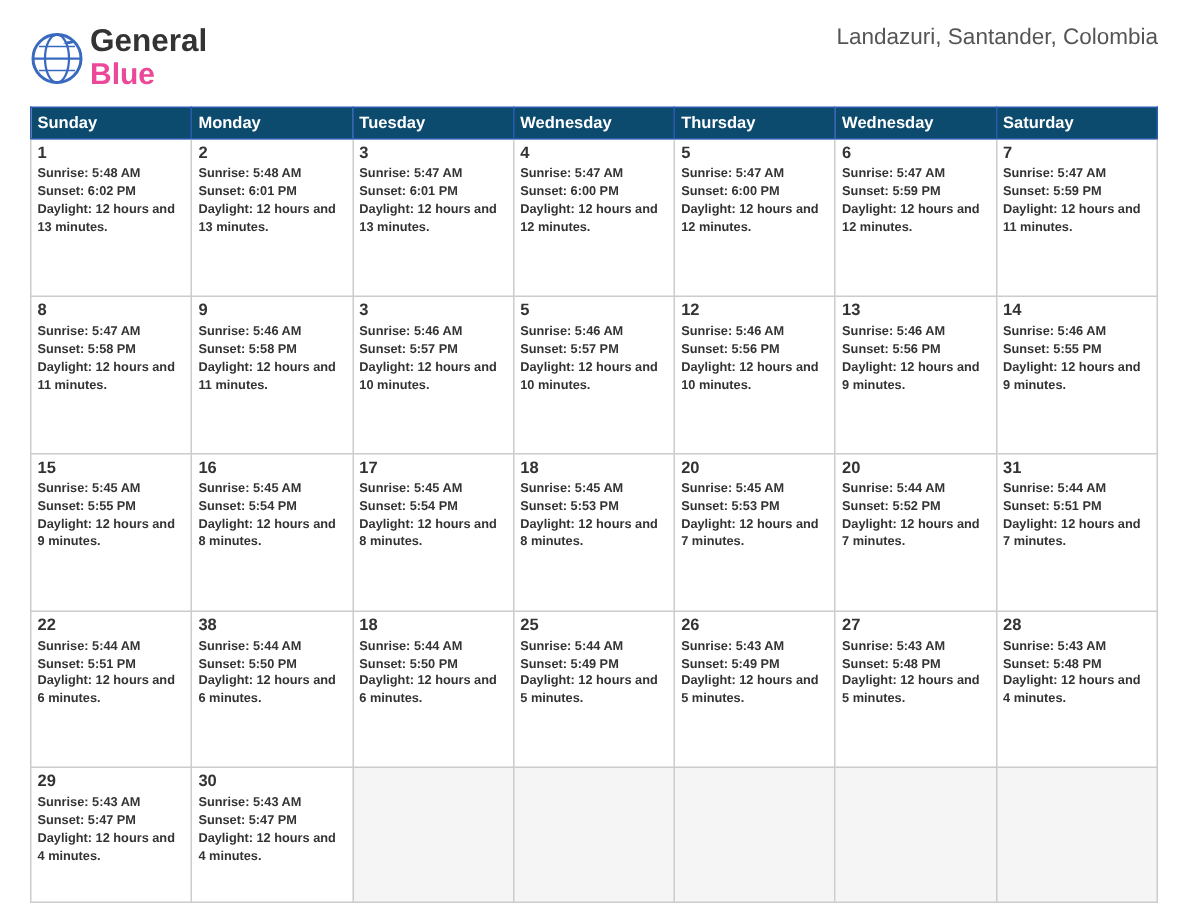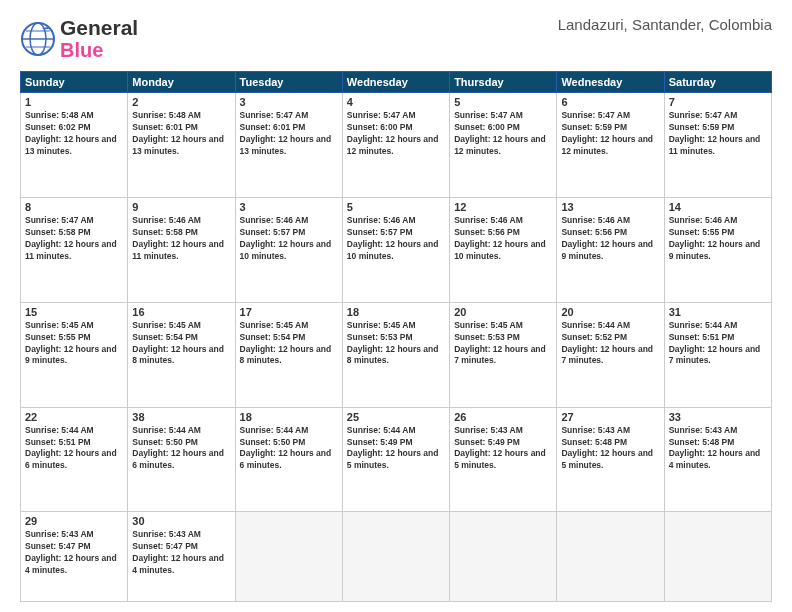--- a/index.html
+++ b/index.html
@@ -254,21 +254,21 @@
           </td>
           <td>
             <span class="day-num">26</span>
             <div class="day-info">Sunrise: 5:43 AM<br>Sunset: 5:49 PM<br>Daylight: 12 hours and 5 minutes.</div>
           </td>
           <td>
             <span class="day-num">27</span>
             <div class="day-info">Sunrise: 5:43 AM<br>Sunset: 5:48 PM<br>Daylight: 12 hours and 5 minutes.</div>
           </td>
           <td>
-            <span class="day-num">33</span>
+            <span class="day-num">28</span>
             <div class="day-info">Sunrise: 5:43 AM<br>Sunset: 5:48 PM<br>Daylight: 12 hours and 4 minutes.</div>
           </td>
         </tr>
         <tr>
           <td>
             <span class="day-num">29</span>
             <div class="day-info">Sunrise: 5:43 AM<br>Sunset: 5:47 PM<br>Daylight: 12 hours and 4 minutes.</div>
           </td>
           <td>
             <span class="day-num">30</span>

